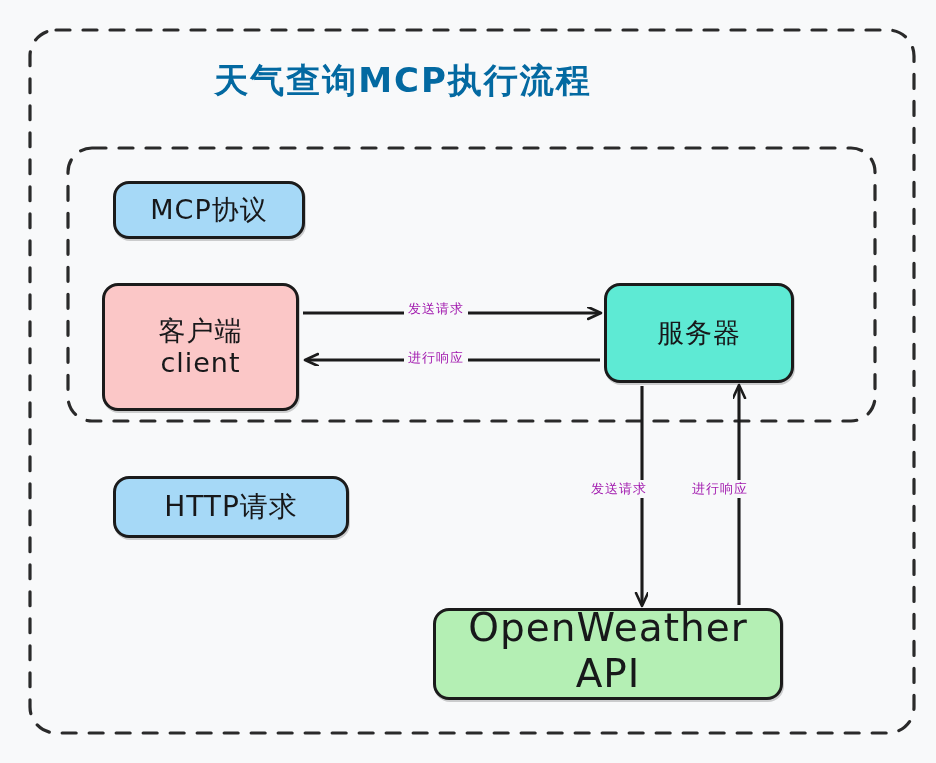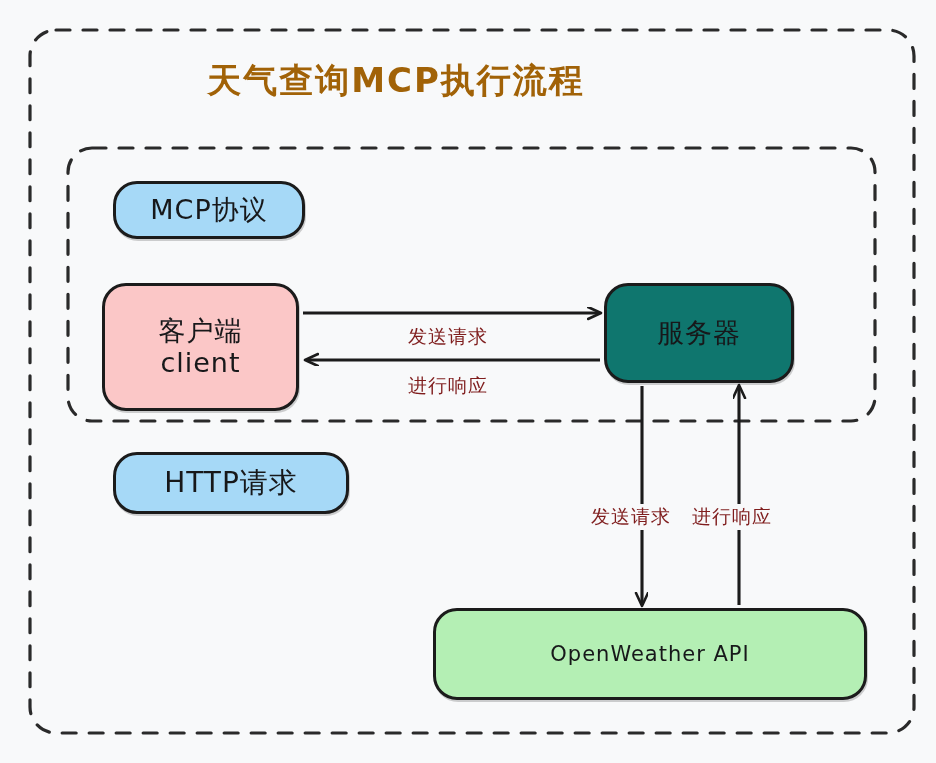--- a/index.html
+++ b/index.html
@@ -22,21 +22,21 @@
     position: absolute;
     left: 0;
     top: 0;
     width: 936px;
     height: 763px;
   }
   .node {
     position: absolute;
     box-sizing: border-box;
     border: 3px solid #1b1b1b;
-    border-radius: 24px;
+    border-radius: 16px;
     display: flex;
     flex-direction: column;
     align-items: center;
     justify-content: center;
     text-align: center;
     color: #17181a;
     font-family: "DejaVu Sans", sans-serif;
     line-height: 1.18;
     box-shadow: 1px 2px 0 rgba(0,0,0,0.18);
     z-index: 4;
@@ -44,63 +44,63 @@
   .node .line1, .node .line2 {
     display: block;
     letter-spacing: 1px;
   }
   .node-mcp {
     left: 113px; top: 181px; width: 192px; height: 58px;
     background: #a6d9f7;
     font-size: 27px;
   }
   .node-http {
-    left: 113px; top: 452px; width: 236px; height: 62px;
+    left: 113px; top: 476px; width: 236px; height: 62px;
     background: #a6d9f7;
     font-size: 28px;
   }
   .node-client {
     left: 102px; top: 283px; width: 197px; height: 128px;
     background: #fbc7c7;
     font-size: 27px;
   }
   .node-server {
     left: 604px; top: 283px; width: 190px; height: 100px;
-    background: #0f766e;
+    background: #5eead4;
     font-size: 27px;
   }
   .node-api {
-    left: 433px; top: 608px; width: 434px; height: 92px;
+    left: 433px; top: 608px; width: 350px; height: 92px;
     background: #b4efb4;
-    font-size: 21px;
+    font-size: 39px;
     letter-spacing: 1.5px;
+    justify-content: flex-end;
   }
   .title {
     position: absolute;
-    left: 4px; top: 58px;
+    left: 11px; top: 58px;
     width: 784px;
     text-align: center;
-    color: #a16207;
+    color: #0369a1;
     font-size: 34px;
     font-weight: bold;
     letter-spacing: 2px;
     z-index: 5;
     font-family: "DejaVu Sans", sans-serif;
   }
   .edge-label {
     position: absolute;
-    color: #7f1d1d;
-    font-size: 19px;
+    color: #a21caf;
+    font-size: 13px;
     letter-spacing: 1px;
     z-index: 6;
     background: #f8f9fa;
     padding: 0 4px;
     white-space: nowrap;
     font-family: "DejaVu Sans", sans-serif;
-    margin-top: 24px;
   }
   .lbl-send-h  { left: 404px; top: 300px; }
   .lbl-resp-h  { left: 404px; top: 349px; }
   .lbl-send-v  { left: 587px; top: 480px; }
   .lbl-resp-v  { left: 688px; top: 480px; }
 </style>
 </head>
 <body>
 
 <div id="canvas">

